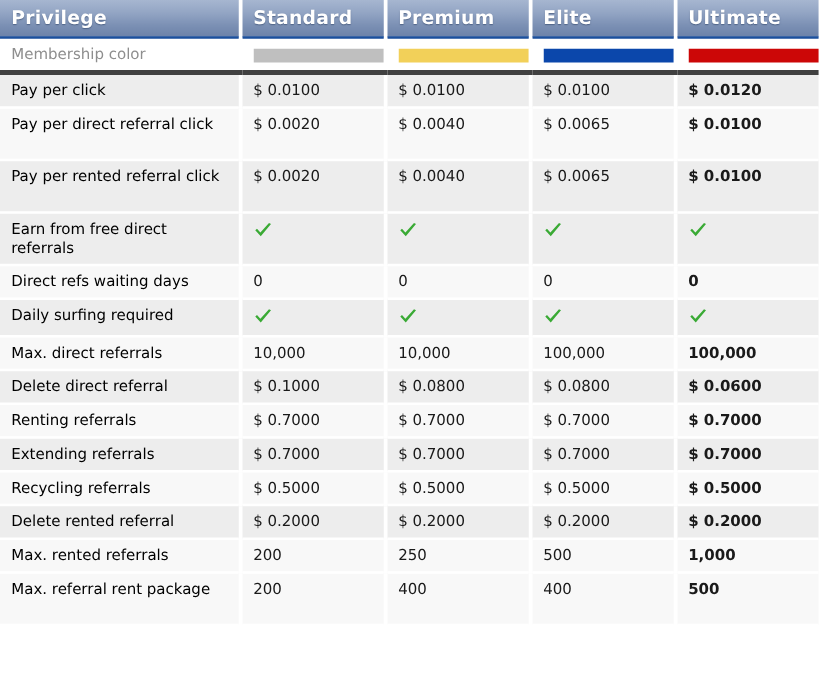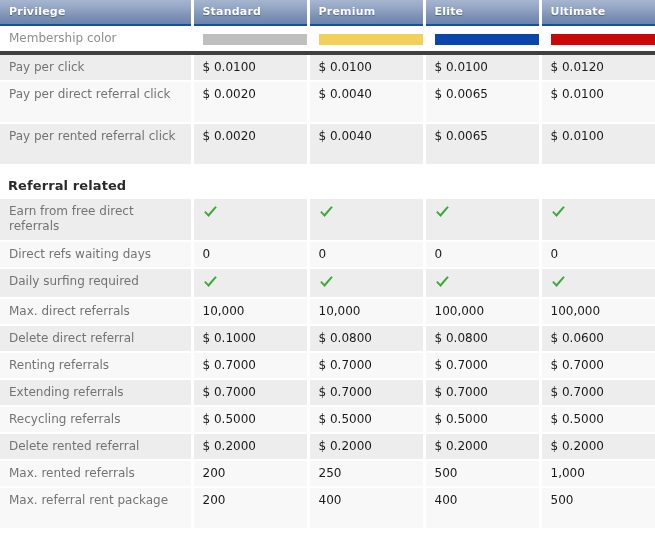--- a/index.html
+++ b/index.html
@@ -19,21 +19,21 @@
   table.privilege-table {
     width: 655px;
     border-collapse: collapse;
     table-layout: fixed;
   }
 
   
   thead th {
     background: linear-gradient(to bottom, #a6b6d0 0%, #93a5c4 35%, #7b90b4 70%, #6d83a9 100%);
     color: #ffffff;
-    font-size: 11px;
+    font-size: 15px;
     font-weight: bold;
     text-align: left;
     padding: 5px 0 6px 9px;
     height: 22px;
     border-bottom: 2px solid #1b4f9c;
     border-right: 3px solid #ffffff;
     text-shadow: 0 1px 1px rgba(40,60,95,0.55);
     letter-spacing: 0.2px;
     vertical-align: middle;
   }
@@ -58,23 +58,23 @@
   
   tr.data-row td {
     font-size: 12px;
     color: #1a1a1a;
     padding: 5px 8px 5px 9px;
     vertical-align: top;
     border-right: 3px solid #ffffff;
     border-bottom: 2px solid #ffffff;
     line-height: 15px;
   }
-  tr.data-row td:last-child { border-right: none; }
+  tr.data-row td:last-child { border-right: none; font-weight: bold; }
   tr.data-row td.label {
-    color: #737373;
+    color: #000000;
   }
   tr.data-row.odd td  { background: #ededed; }
   tr.data-row.even td { background: #f8f8f8; }
 
   
   tr.tall td { height: 42px; }
   tr.normal td { height: 23px; }
 
   
   tr.color-row td {
@@ -162,23 +162,20 @@
           <td>$ 0.0065</td>
           <td>$ 0.0100</td>
         </tr>
         <tr class="data-row odd tall">
           <td class="label">Pay per rented referral click</td>
           <td>$ 0.0020</td>
           <td>$ 0.0040</td>
           <td>$ 0.0065</td>
           <td>$ 0.0100</td>
         </tr>
-        <tr class="section-row">
-          <td colspan="5">Referral related</td>
-        </tr>
         <tr class="data-row odd tall">
           <td class="label">Earn from free direct referrals</td>
           <td><span class="check"><svg width="15" height="14" viewBox="0 0 15 14">
                 <path d="M1.2 7.2 L2.6 6.0 L5.3 9.0 L12.2 1.3 L13.8 2.2 L5.6 12.0 Z" fill="#3aaa35"></path>
               </svg></span></td>
           <td><span class="check"><svg width="15" height="14" viewBox="0 0 15 14">
                 <path d="M1.2 7.2 L2.6 6.0 L5.3 9.0 L12.2 1.3 L13.8 2.2 L5.6 12.0 Z" fill="#3aaa35"></path>
               </svg></span></td>
           <td><span class="check"><svg width="15" height="14" viewBox="0 0 15 14">
                 <path d="M1.2 7.2 L2.6 6.0 L5.3 9.0 L12.2 1.3 L13.8 2.2 L5.6 12.0 Z" fill="#3aaa35"></path>

